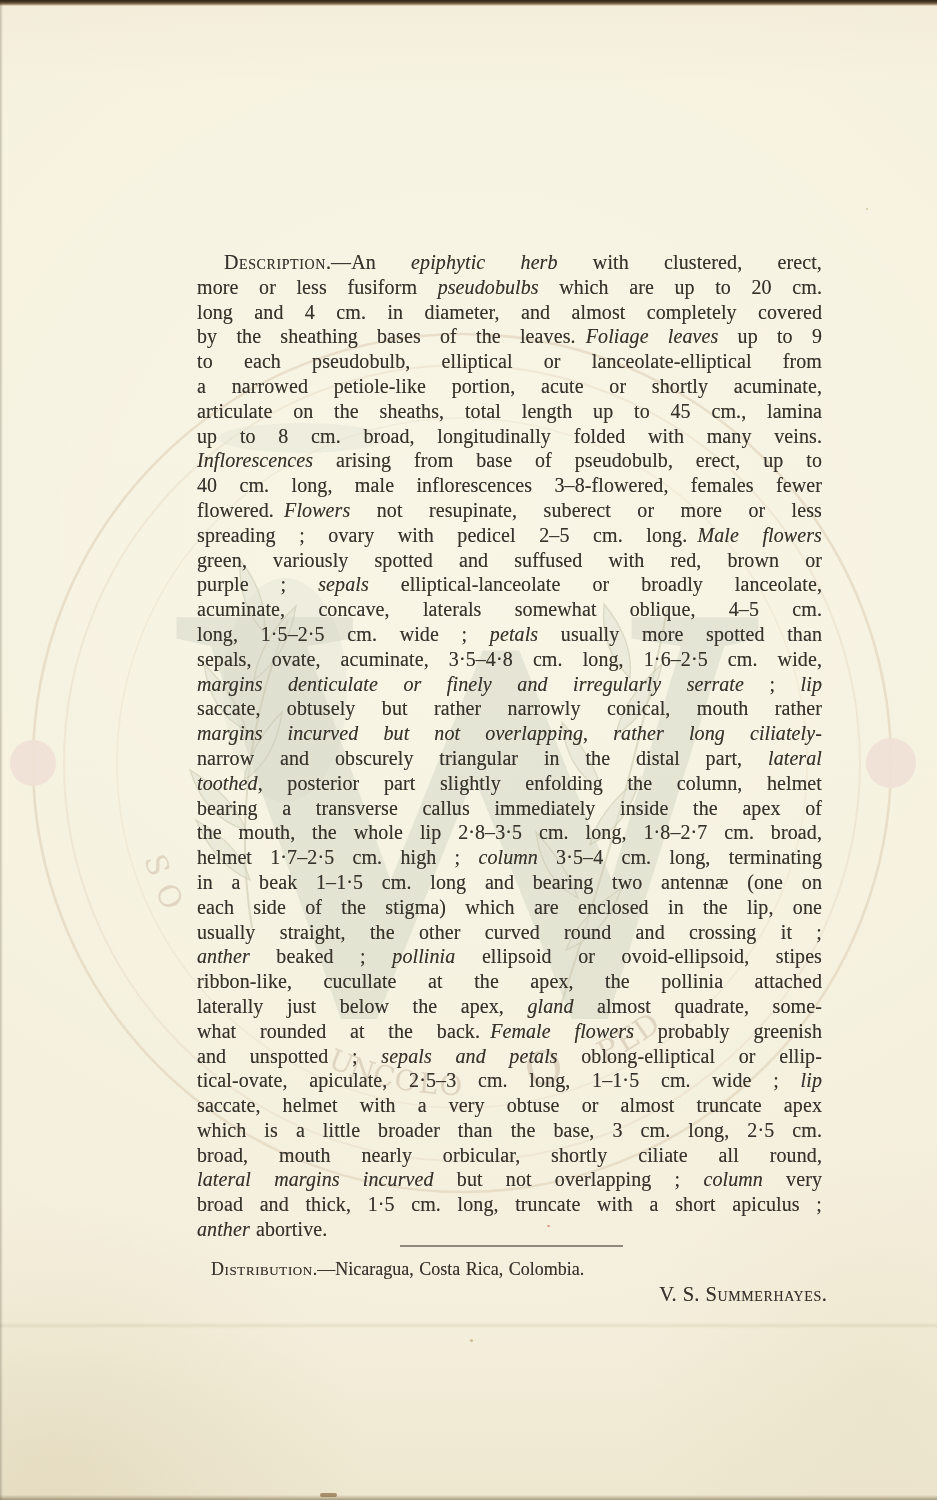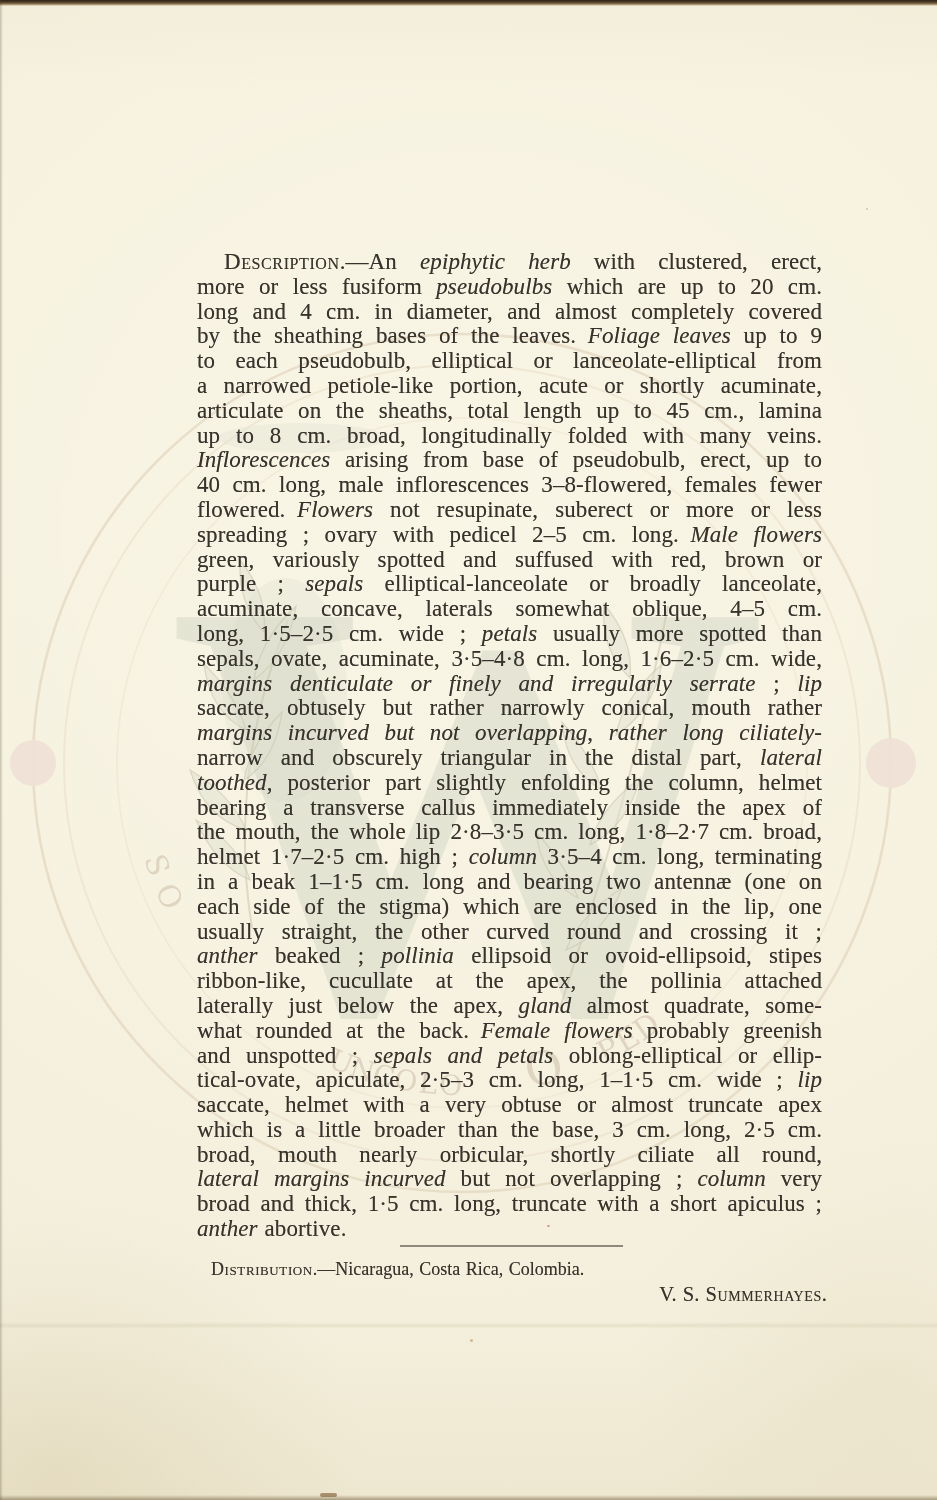--- a/index.html
+++ b/index.html
@@ -29,21 +29,21 @@
   .wm-dot{fill:var(--dot,#efe0d5);opacity:.95;}
   .wm-mono{fill:var(--wm-mono,#ccd1c1);opacity:.42;font-family:"Liberation Serif",serif;
     font-weight:700;font-size:600px;text-anchor:middle;}
   .wm-letter{fill:var(--wm-letter,#d6c9b4);opacity:.7;font-family:"DejaVu Serif",serif;text-anchor:middle;}
   .leafstem{fill:none;stroke:var(--leaf-stroke,#c9c5ac);stroke-width:2;opacity:.55;}
   .leaf{fill:var(--leaf,#e0e2d2);stroke:var(--leaf-stroke,#c9c5ac);stroke-width:1.3;
     fill-opacity:.5;stroke-opacity:.55;}
   .leafblob{fill:var(--leaf,#e0e2d2);opacity:.38;}
   .textblock{
     position:absolute;left:197px;top:250px;width:625px;z-index:1;
-    font-size:23px;line-height:24.8px;word-spacing:1px;letter-spacing:.1px;
+    font-size:20px;line-height:24.8px;word-spacing:1px;letter-spacing:.1px;
     text-shadow:0 0 .5px rgba(55,51,44,.5);
   }
   .textblock .line{text-align:justify;text-align-last:justify;}
   .textblock .line.last{text-align-last:left;}
   .textblock .line:first-child{text-indent:27px;}
   .it{font-style:italic;}
   .sc{font-variant:small-caps;letter-spacing:.6px;}
   .rule{position:absolute;left:400px;top:1245px;width:223px;height:1.6px;z-index:1;
     background:#7e7668;opacity:.85;}
   .dist{position:absolute;left:197px;top:1257px;width:632px;z-index:1;

